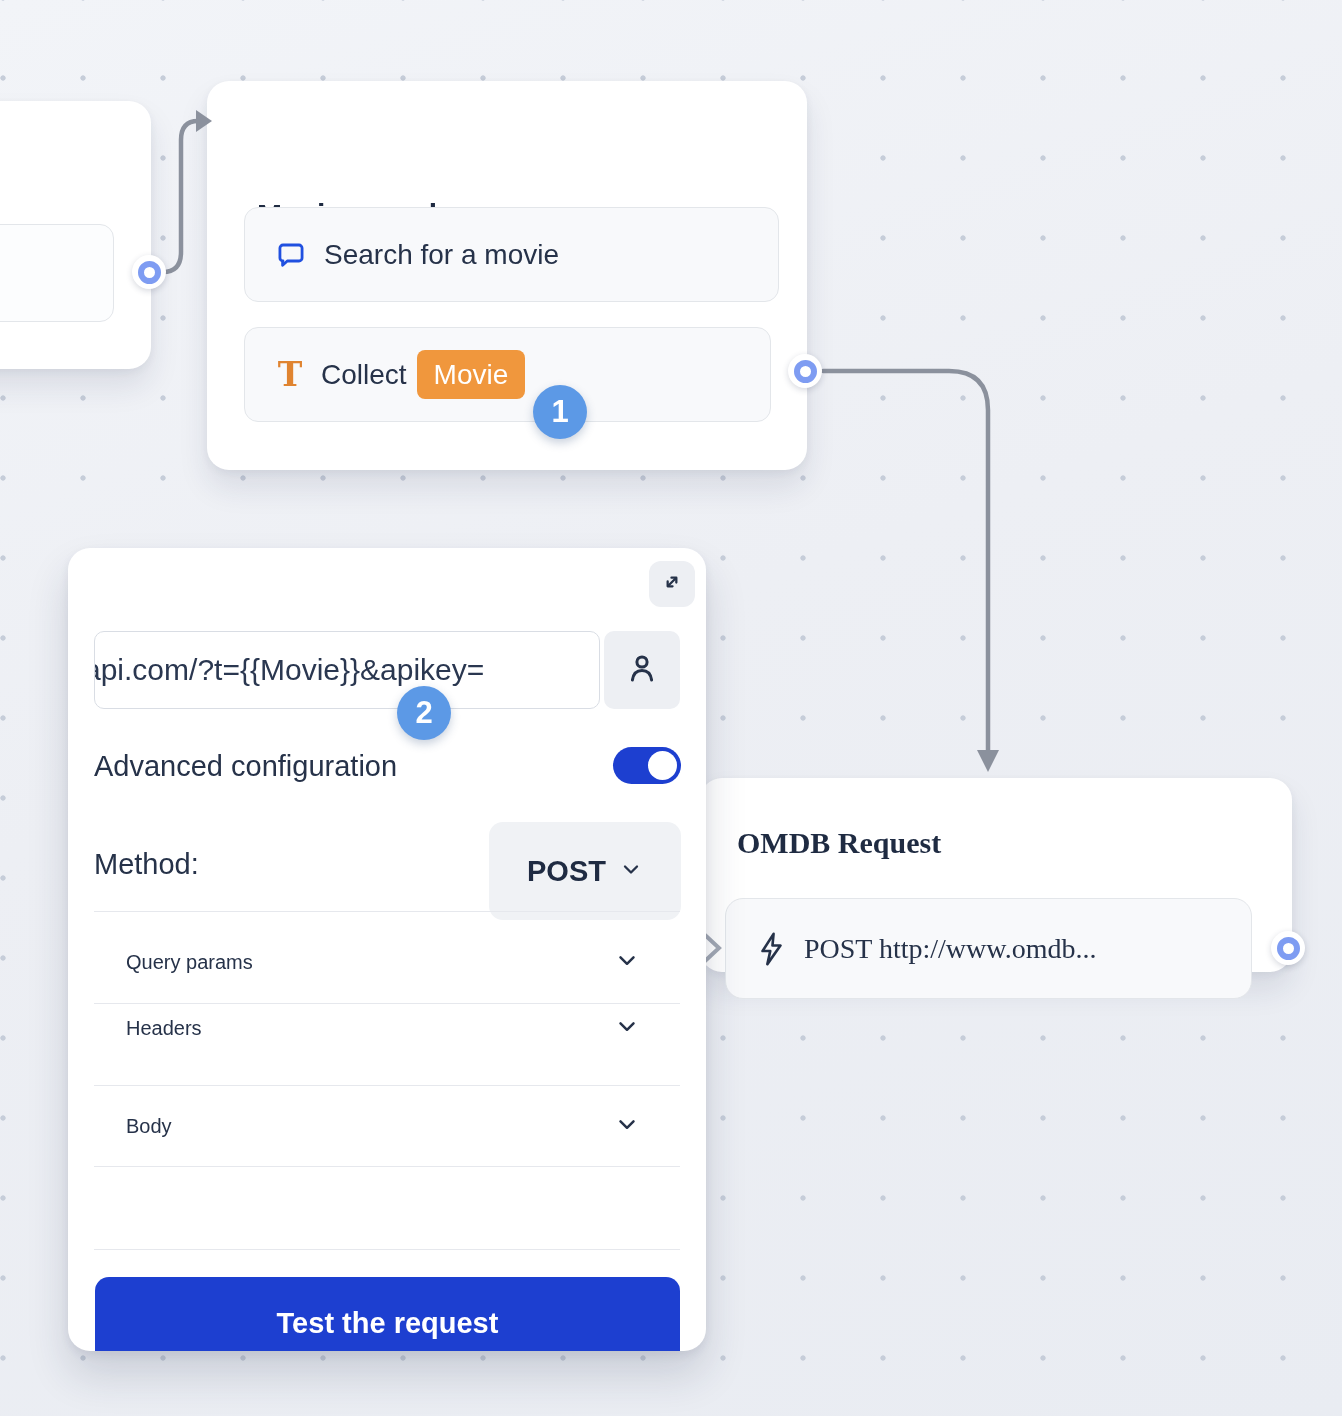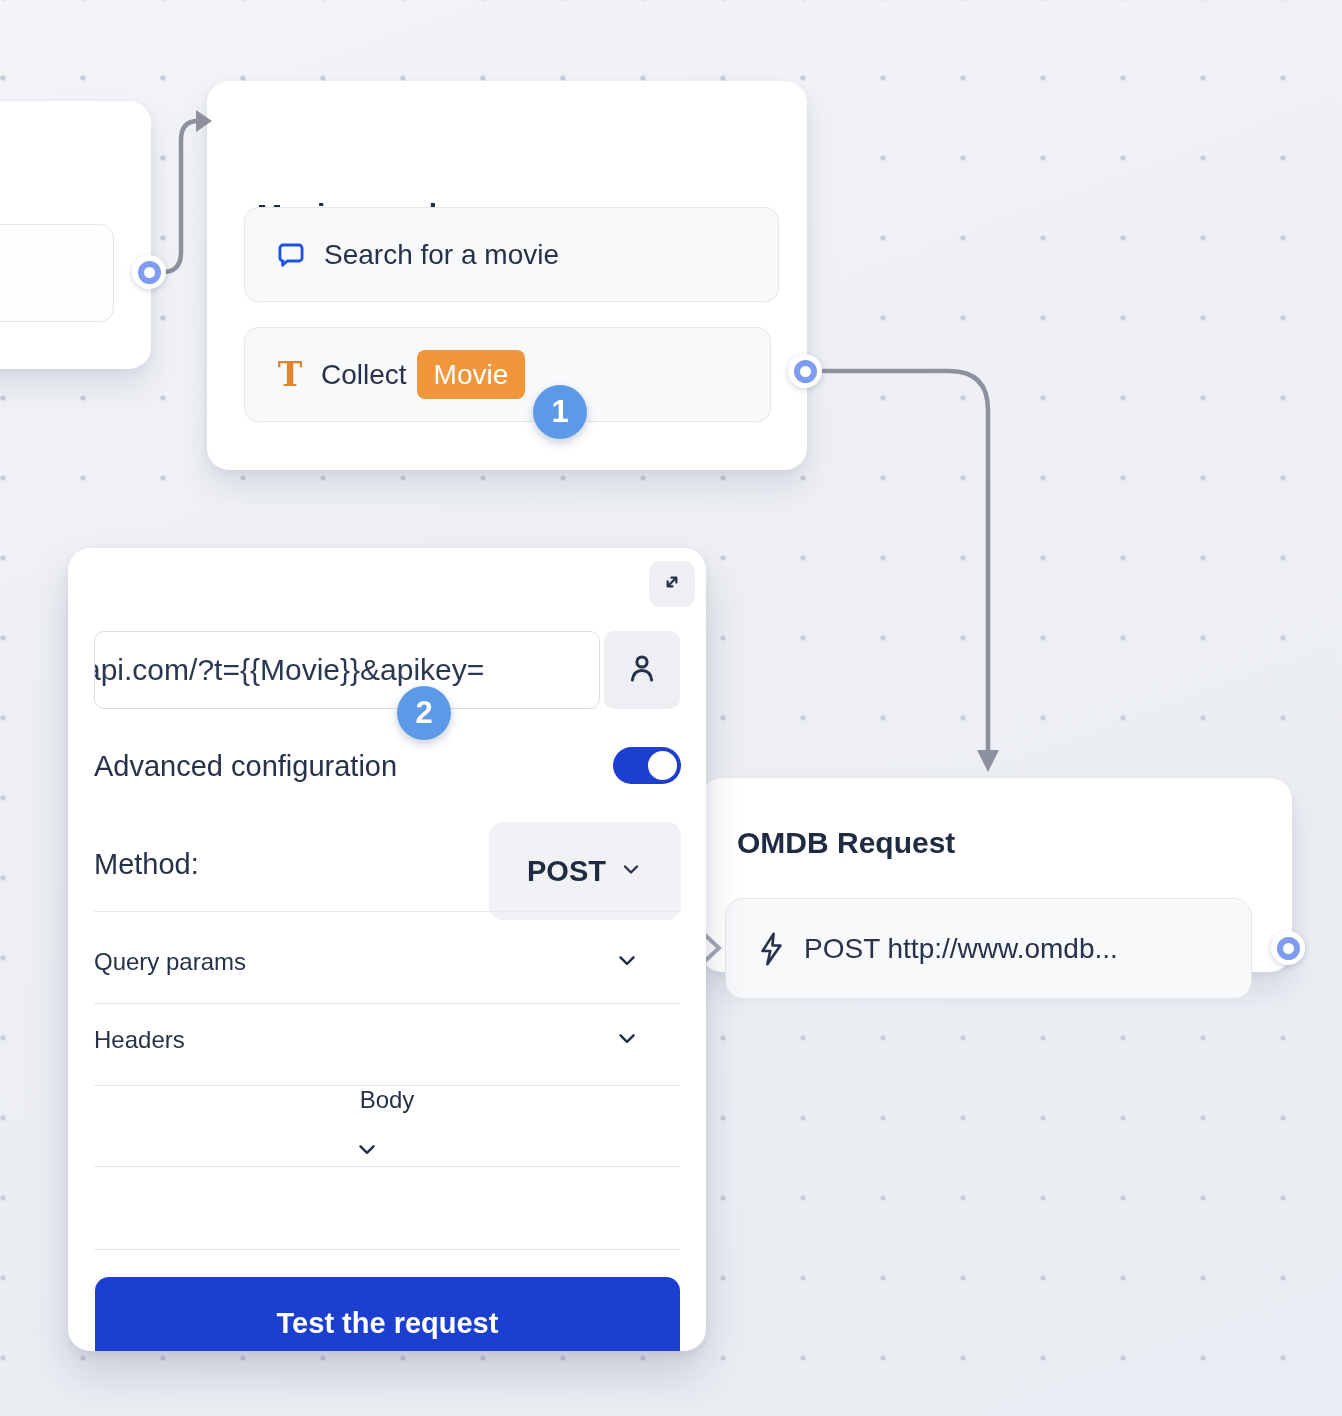--- a/index.html
+++ b/index.html
@@ -56,21 +56,21 @@
   
   #movie-card{ left:207px; top:81px; width:600px; height:389px; }
   #movie-card .node-title{ position:absolute; left:50px; top:117px; }
   #movie-item-1{ left:37px; top:126px; width:535px; height:95px; }
   #movie-item-2{ left:37px; top:246px; width:527px; height:95px; }
   #movie-item-1 .icon{ margin-left:30px; margin-right:17px; }
   #movie-item-2 .icon{ margin-left:32px; margin-right:18px; width:26px; text-align:center; }
   #badge-1{ left:326px; top:304px; }
 
   
-  #omdb-card{ left:700px; top:778px; width:592px; height:194px; }
+  #omdb-card{ left:700px; top:778px; width:592px; height:194px;font-family:Liberation Serif, serif; }
   #omdb-card .node-title{ position:absolute; left:37px; top:48px; }
   #omdb-item-1{ left:25px; top:120px; width:527px; height:101px; border-radius:18px; }
   #omdb-item-1 .icon{ margin-left:29px; margin-right:16px; }
 
   
   #panel{
     position:absolute; left:68px; top:548px; width:638px; height:803px;
     background:#fff; border-radius:22px; overflow:hidden; z-index:30;
     box-shadow:0 24px 42px rgba(33,44,74,.16), 0 4px 10px rgba(33,44,74,.08);
   }
@@ -100,21 +100,21 @@
     position:absolute; left:421px; top:274px; width:192px; height:98px;
     background:#f0f2f5; border-radius:14px; cursor:pointer;
     display:flex; align-items:center; justify-content:center; gap:13px;
   }
   #method-select .val{ font-size:29px; font-weight:600; color:#1f2b42; }
   .divider{ position:absolute; left:26px; width:586px; height:0; border-top:1.5px solid #e6e8ed; }
   .section-row{
     position:absolute; left:26px; width:586px; height:80px; cursor:pointer;
     display:flex; align-items:center; justify-content:space-between;
   }
-  .section-row .label{ font-size:24px; color:#263249; }
+  .section-row .label{ font-size:20px; color:#263249; margin-left:32px; }
   .section-row .chev{ margin-right:40px; }
   #test-btn{
     position:absolute; left:27px; top:729px; width:585px; height:90px;
     background:#1d3fd0; border:none; border-radius:14px; cursor:pointer;
     color:#fff; font-size:29px; font-weight:700;
     font-family:"Liberation Sans","DejaVu Sans",sans-serif;
     display:flex; align-items:flex-start; justify-content:center; padding-top:30px;
   }
 </style>
 </head>
@@ -228,31 +228,31 @@
     <div class="section-row" style="top:374px;">
       <span class="label">Query params</span>
       <span class="chev">
         <svg width="26" height="26" viewBox="0 0 24 24" fill="none" stroke="#263249" stroke-width="2.3" stroke-linecap="round" stroke-linejoin="round">
             <polyline points="6,9.5 12,15.5 18,9.5"></polyline>
           </svg>
       </span>
     </div>
     <div class="divider" style="top:455px;"></div>
 
-    <div class="section-row" style="top:452px;">
+    <div class="section-row" style="top:440px;">
       <span class="label">Headers</span>
       <span class="chev">
         <svg width="26" height="26" viewBox="0 0 24 24" fill="none" stroke="#263249" stroke-width="2.3" stroke-linecap="round" stroke-linejoin="round">
             <polyline points="6,9.5 12,15.5 18,9.5"></polyline>
           </svg>
       </span>
     </div>
     <div class="divider" style="top:537px;"></div>
 
-    <div class="section-row" style="top:538px;flex-direction:column;">
+    <div class="section-row" style="top:538px;">
       <span class="label">Body</span>
       <span class="chev">
         <svg width="26" height="26" viewBox="0 0 24 24" fill="none" stroke="#263249" stroke-width="2.3" stroke-linecap="round" stroke-linejoin="round">
             <polyline points="6,9.5 12,15.5 18,9.5"></polyline>
           </svg>
       </span>
     </div>
     <div class="divider" style="top:618px;"></div>
 
     <div class="divider" style="top:701px;"></div>

